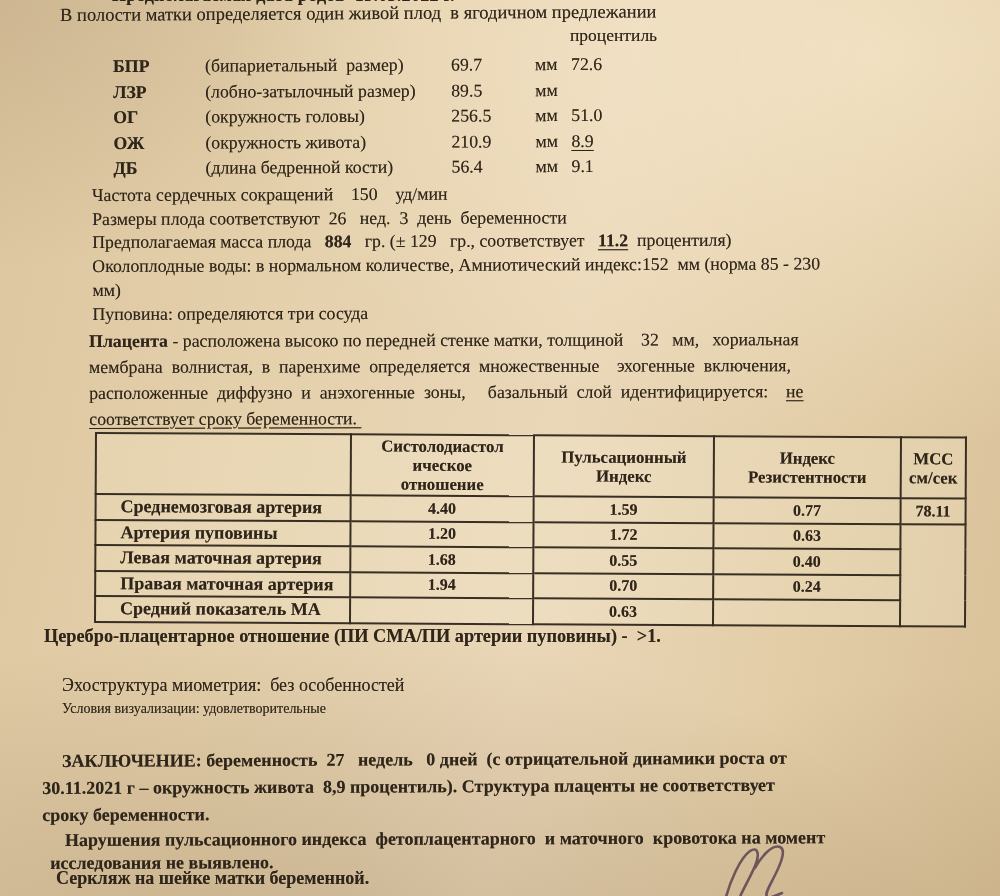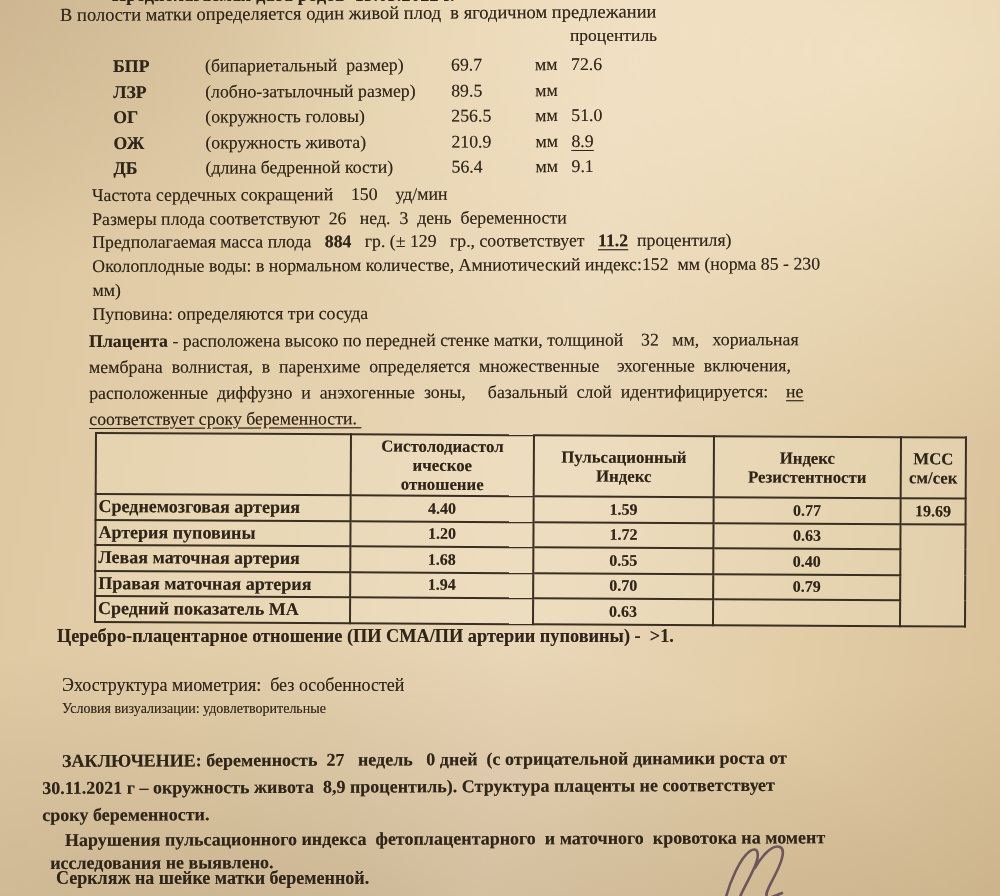--- a/index.html
+++ b/index.html
@@ -32,24 +32,24 @@
   #fetal-block { top:184px; left:92px; width:905px; font-size:17.8px; line-height:23.7px; transform:rotate(-0.2deg); transform-origin:left top; }
 
   #placenta-block { top:329px; left:89px; width:895px; font-size:17.8px; line-height:25.9px; transform:rotate(-0.15deg); transform-origin:left top; }
 
   #doppler-wrap { top:432px; left:95px; transform:rotate(0.3deg); transform-origin:left top; }
   table { border-collapse:collapse; table-layout:fixed; width:870px; background:rgba(255,248,230,.18); }
   th,td { border:2px solid #382e22; }
   col.c-lbl{width:255px;} col.c-sdo{width:183px;} col.c-pi{width:180px;} col.c-ir{width:187px;} col.c-mss{width:65px;}
   thead th { font-size:16.8px; font-weight:bold; line-height:19px; text-align:center; white-space:pre-line; padding:1px 2px; vertical-align:middle; height:57px; }
   tbody td { height:25.5px; font-size:16px; font-weight:bold; text-align:center; vertical-align:middle; padding:0 2px; }
-  tbody td.lbl { text-align:left; padding-left:2px; font-size:18px; }
+  tbody td.lbl { text-align:left; padding-left:24px; font-size:18px; }
   td.merge-b { border-bottom-style:hidden; }
 
-  #cerebro-line { top:626px; left:57px; font-size:18.3px; font-weight:bold;text-align:center; }
+  #cerebro-line { top:626px; left:44px; font-size:18.3px; font-weight:bold;text-align:center; }
   #echo-line { top:675px; left:62px; font-size:18px; }
   #visual-line { top:701px; left:62px; font-size:14px; }
 
   #conclusion-block { top:748px; left:42px; width:940px; font-size:18px; font-weight:bold; line-height:27px; text-indent:20px; transform:rotate(-0.25deg); transform-origin:left top; }
   #disturbance-block { top:829px; left:50px; width:945px; font-size:18px; font-weight:bold; line-height:22.5px; text-indent:15px; transform:rotate(-0.2deg); transform-origin:left top; }
   #cerclage-line { top:868px; left:56px; font-size:18px; font-weight:bold; }
 
   #signature { top:838px; left:712px; }
 </style>
 </head>
@@ -139,21 +139,21 @@
         <th>МСС
 см/сек</th>
       </tr>
     </thead>
     <tbody>
   <tr>
     <td class="lbl">Среднемозговая артерия</td>
     <td class="sdo">4.40</td>
     <td class="pi">1.59</td>
     <td class="ir">0.77</td>
-    <td class="mss">19.69</td>
+    <td class="mss">78.11</td>
   </tr>
 
   <tr>
     <td class="lbl">Артерия пуповины</td>
     <td class="sdo">1.20</td>
     <td class="pi">1.72</td>
     <td class="ir">0.63</td>
     <td class="mss merge-b"></td>
   </tr>
 
@@ -162,21 +162,21 @@
     <td class="sdo">1.68</td>
     <td class="pi">0.55</td>
     <td class="ir">0.40</td>
     <td class="mss merge-b"></td>
   </tr>
 
   <tr>
     <td class="lbl">Правая маточная артерия</td>
     <td class="sdo">1.94</td>
     <td class="pi">0.70</td>
-    <td class="ir">0.79</td>
+    <td class="ir">0.24</td>
     <td class="mss merge-b"></td>
   </tr>
 
   <tr>
     <td class="lbl">Средний показатель МА</td>
     <td class="sdo"></td>
     <td class="pi">0.63</td>
     <td class="ir"></td>
     <td class="mss"></td>
   </tr>

